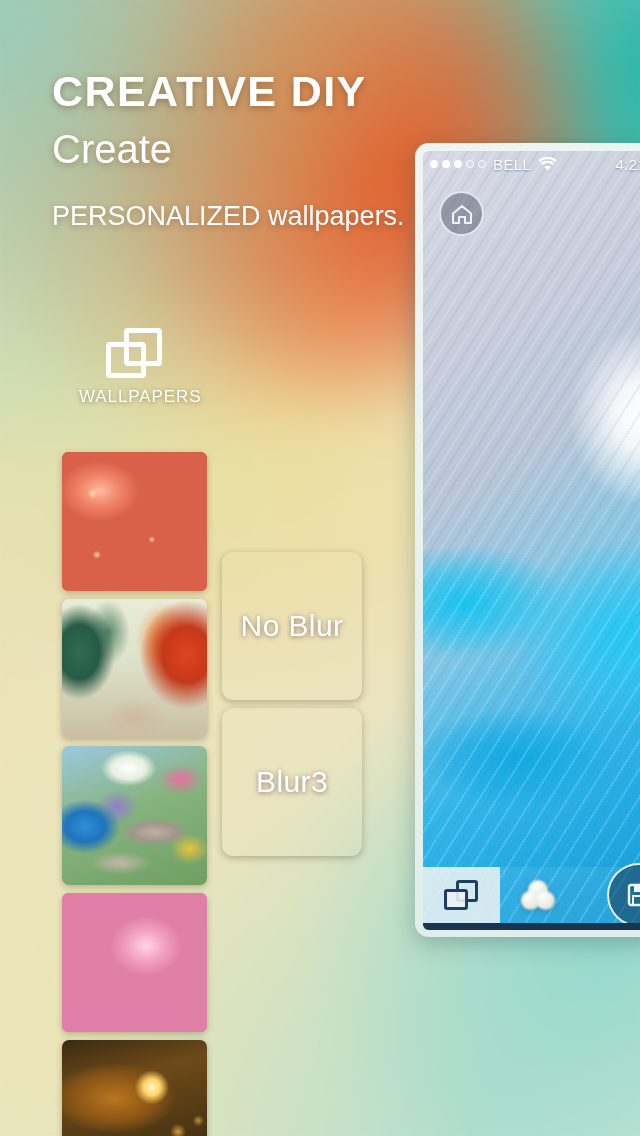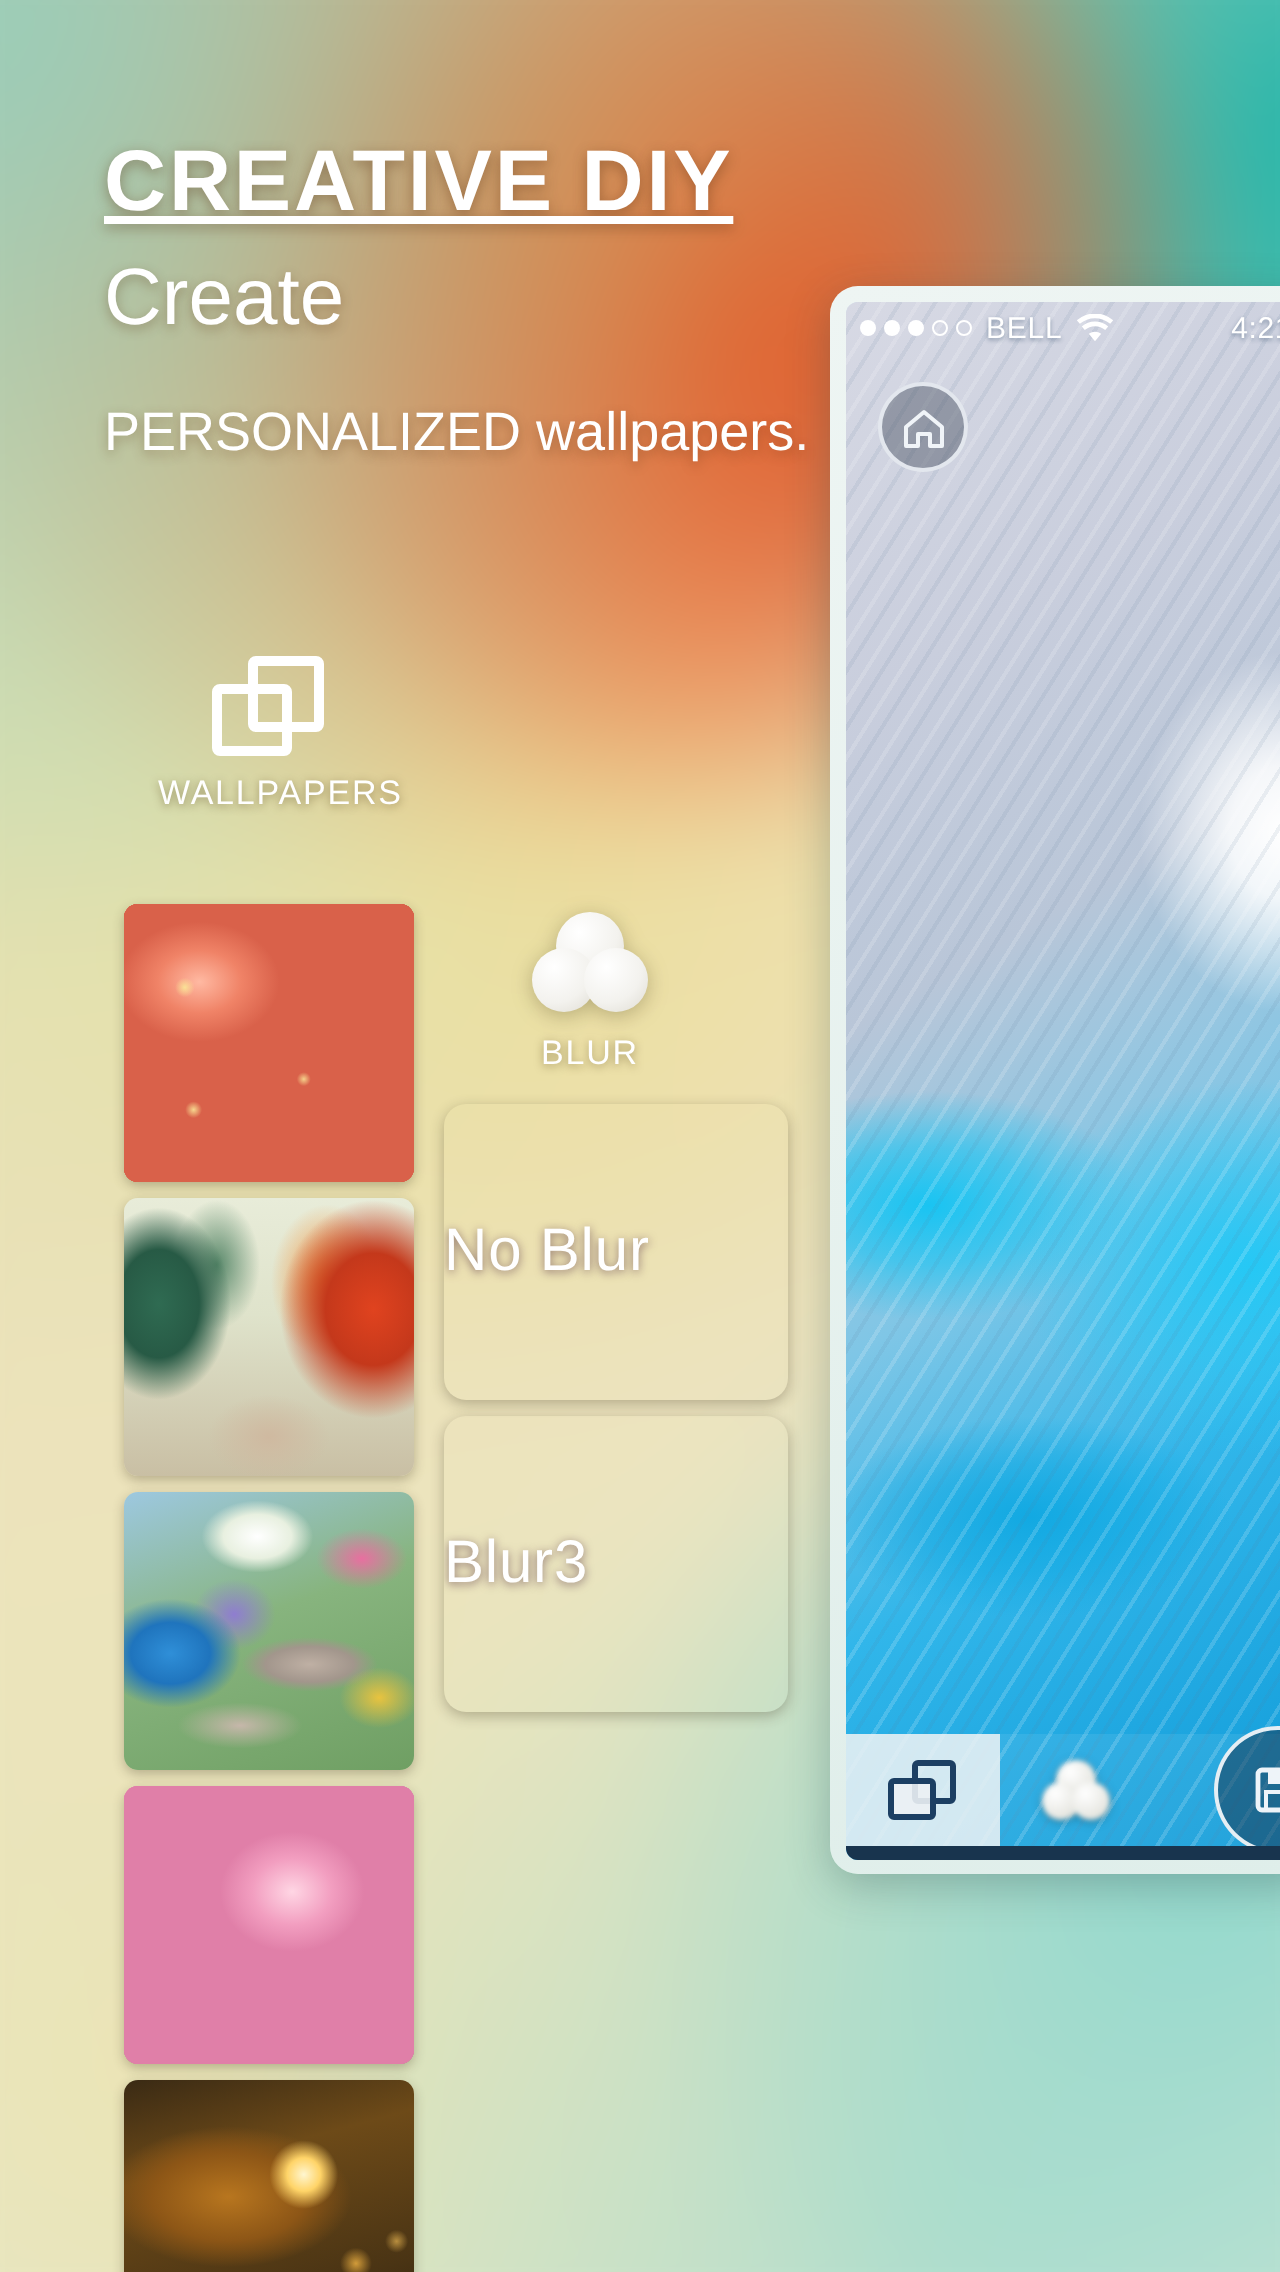--- a/index.html
+++ b/index.html
@@ -36,21 +36,20 @@
     filter:blur(26px);
   }
 
   
   .headline { position:absolute; left:52px; top:70px; width:420px; z-index:6; }
 
   .h-title {
     font-size:43px; font-weight:bold; color:#fff;
     letter-spacing:1.4px; line-height:1;
     text-shadow:0 2px 7px rgba(90,45,15,.42);
-    text-decoration:underline;
   }
   .h-sub {
     margin-top:16px;
     font-size:40px; font-weight:300; color:#fff;
     line-height:1;
     text-shadow:0 2px 6px rgba(90,45,15,.35);
   }
   .h-sub2 {
     margin-top:34px;
     font-size:27px; font-weight:300; color:#fff;
@@ -163,24 +162,24 @@
       radial-gradient(circle 22px at 62% 34%, #fff6d0 0%, #ffd468 38%, rgba(255,180,40,0) 78%),
       radial-gradient(ellipse 70px 40px at 36% 42%, #b8761f 0%, #8d5616 55%, rgba(141,86,22,0) 88%),
       radial-gradient(circle 11px at 80% 66%, rgba(255,190,70,.75) 0%, rgba(255,190,70,0) 72%),
       radial-gradient(circle 8px at 94% 58%, rgba(255,200,90,.6) 0%, rgba(255,200,90,0) 72%),
       linear-gradient(165deg,#3a2a14 0%, #6d4a18 30%, #4a3414 72%, #2b1e0e 100%);
   }
 
   
   #blur-col { position:absolute; left:222px; top:552px; width:148px; z-index:5; }
   .blurcard {
-    width:172px; height:148px; margin-bottom:8px;
+    width:140px; height:148px; margin-bottom:8px;
     border-radius:11px; overflow:hidden; position:relative;
     box-shadow:0 2px 7px rgba(60,50,30,.32);
-    display:flex; align-items:center; justify-content:flex-start;
+    display:flex; align-items:center; justify-content:center;
   }
   .blurcard .art { position:absolute; inset:0; }
   .blurcard .cap {
     position:relative; z-index:3;
     color:#fff; font-size:30px; font-weight:300; letter-spacing:.4px;
     text-shadow:0 1px 5px rgba(60,20,50,.55);
   }
   
   .art-cherry {
     background:
@@ -312,28 +311,20 @@
   </div>
 
   <div class="sec" id="sec-wallpapers">
     <div class="icon-wall">
       <span class="sq-back"></span>
       <span class="sq-front"></span>
     </div>
     <div class="sec-label">WALLPAPERS</div>
   </div>
 
-  <div class="sec" id="sec-blur">
-    <div class="icon-blur">
-      <i class="c1"></i>
-      <i class="c2"></i>
-      <i class="c3"></i>
-    </div>
-    <div class="sec-label">BLUR</div>
-  </div>
 
   <div id="thumb-col">
     <div class="thumb">
       <div class="art art-coral"></div>
     </div>
     <div class="thumb">
       <div class="art art-autumn"></div>
     </div>
     <div class="thumb">
       <div class="art art-garden"></div>

